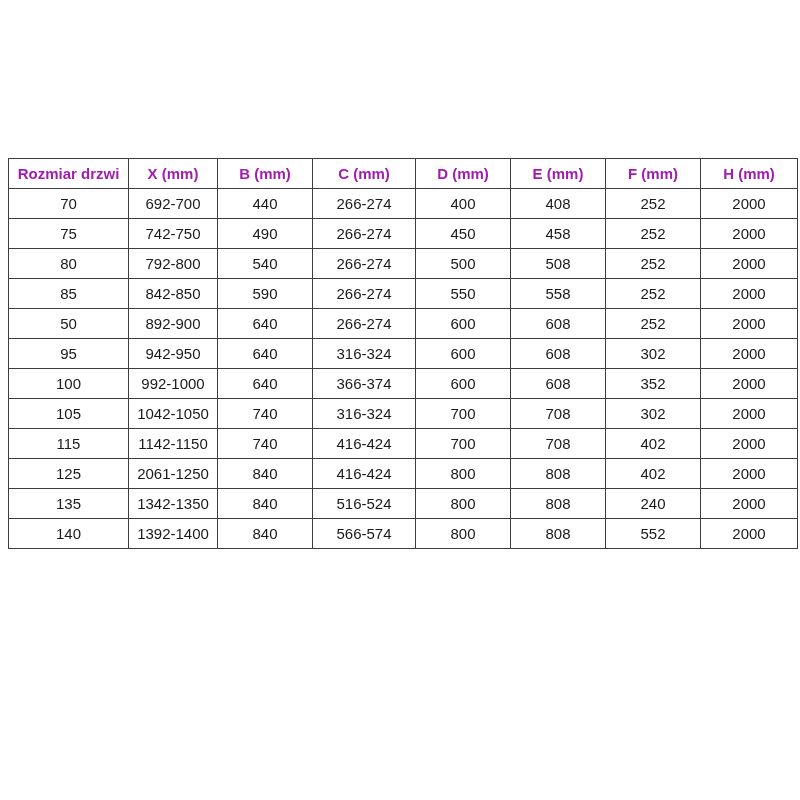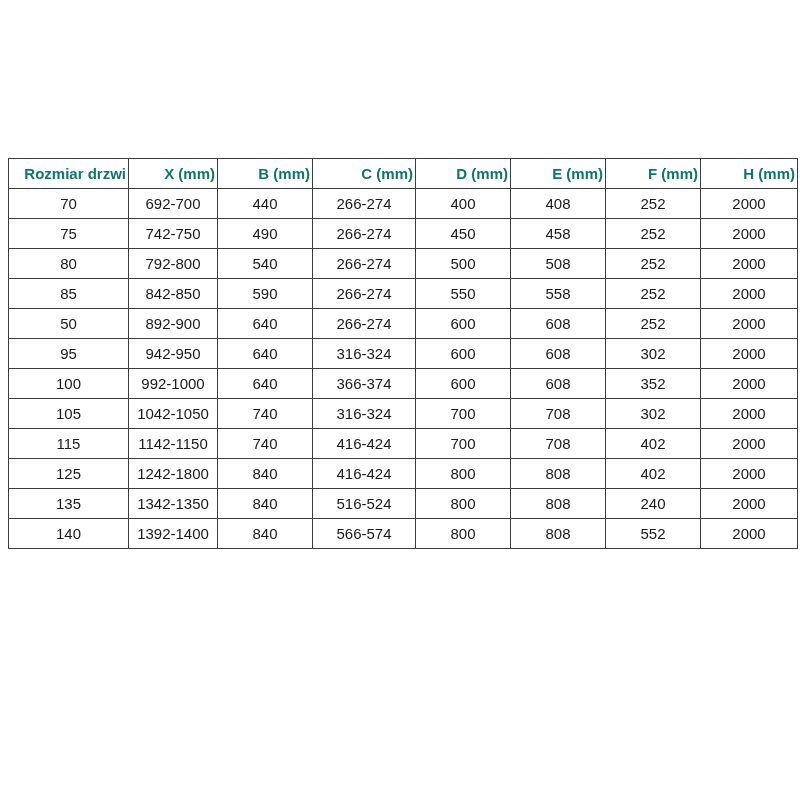--- a/index.html
+++ b/index.html
@@ -38,22 +38,21 @@
     padding: 0 2px;
     text-align: center;
     vertical-align: middle;
     font-size: 15px;
     color: #1a1a1a;
     white-space: nowrap;
     overflow: hidden;
   }
   table.size-table th {
     font-weight: bold;
-    color: #0f766e;
-    text-align: right;
+    color: #a21caf;
   }
 </style>
 </head>
 <body>
 
 <div class="page">
   <table class="size-table">
     <colgroup>
       <col class="c0">
         <col class="c1">
@@ -162,21 +161,21 @@
           <td>1142-1150</td>
           <td>740</td>
           <td>416-424</td>
           <td>700</td>
           <td>708</td>
           <td>402</td>
           <td>2000</td>
         </tr>
         <tr>
           <td>125</td>
-          <td>1242-1800</td>
+          <td>2061-1250</td>
           <td>840</td>
           <td>416-424</td>
           <td>800</td>
           <td>808</td>
           <td>402</td>
           <td>2000</td>
         </tr>
         <tr>
           <td>135</td>
           <td>1342-1350</td>

